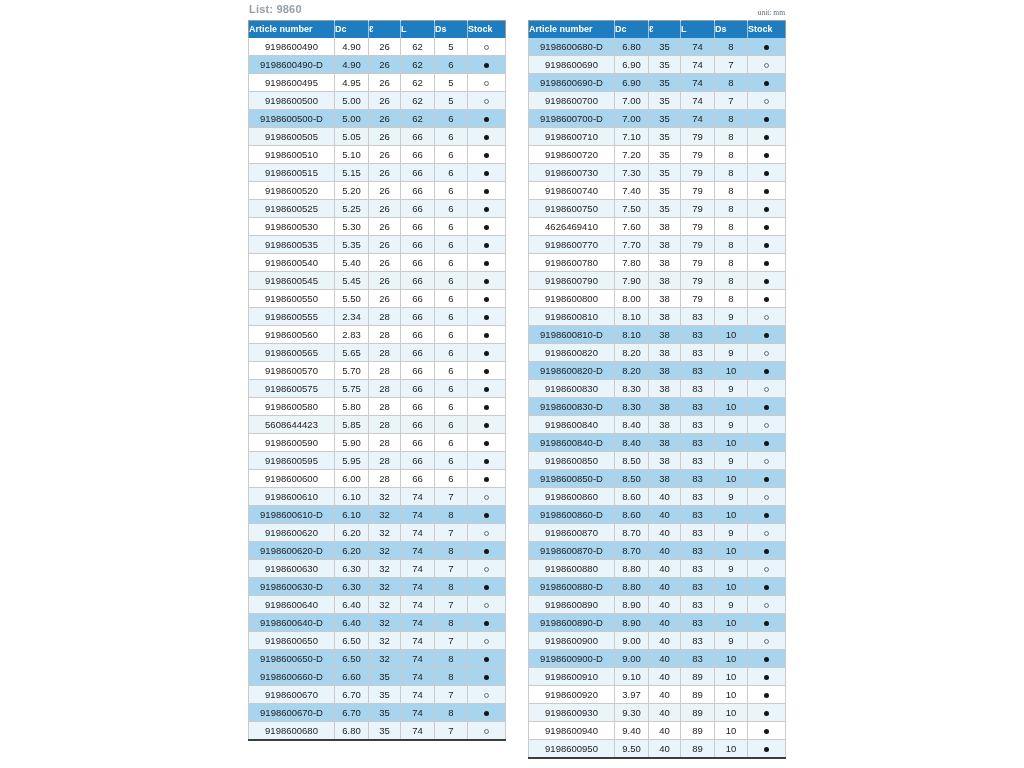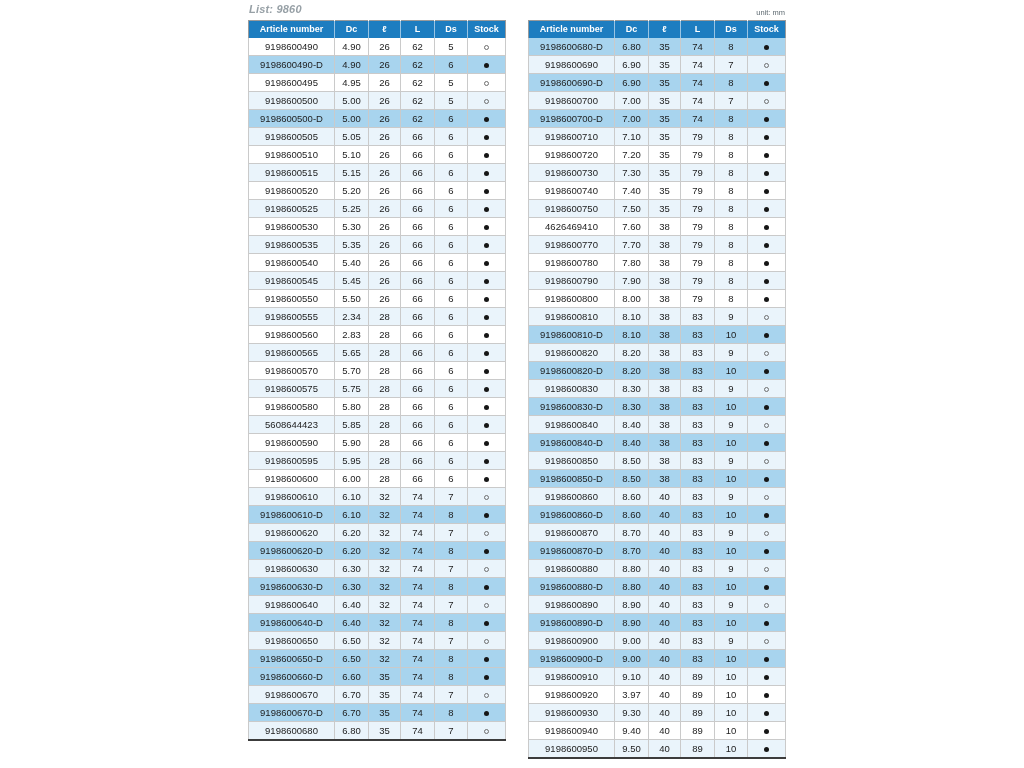--- a/index.html
+++ b/index.html
@@ -7,41 +7,40 @@
     width:1024px; height:768px;
     background:#ffffff;
     font-family:"Liberation Sans", sans-serif;
   }
   .page { position:relative; width:1024px; height:768px; background:#fff; overflow:hidden; }
 
   .title {
     position:absolute; left:249px; top:3px;
     font-size:11px; font-weight:bold; color:#97a0a6;
     letter-spacing:.2px;
-    font-style:italic;
   }
   .unit {
     position:absolute; left:528px; top:8px; width:257px;
-    text-align:right; font-size:7.5px; color:#5f6b72;
+    text-align:right; font-size:7.5px; color:#5f6b72;font-family:Liberation Serif, serif;
   }
 
   table.list-table {
     position:absolute; top:20px;
     width:257px; table-layout:fixed; border-collapse:collapse;
     border:1px solid #9a9a9a;
     border-bottom:2px solid #3c3c3c;
     background:#fff;
   }
   #t0 { left:248px; }
   #t1 { left:528px; }
 
   th {
     background:var(--header-bg, #1d7dc0);
     color:#ffffff; font-size:9px; font-weight:bold;
-    height:17px; padding:0; text-align:center;
+    height:17px; padding:0; text-align:left;
     border-left:1px solid rgba(255,255,255,.55);
   }
   th:first-child { border-left:none; }
 
   td {
     font-size:9.5px; color:#1c1c1c;
     height:18px; padding:0; text-align:center;
     border:1px solid #cacaca; border-top:none;
     background:#ffffff; white-space:nowrap; overflow:hidden;
   }

